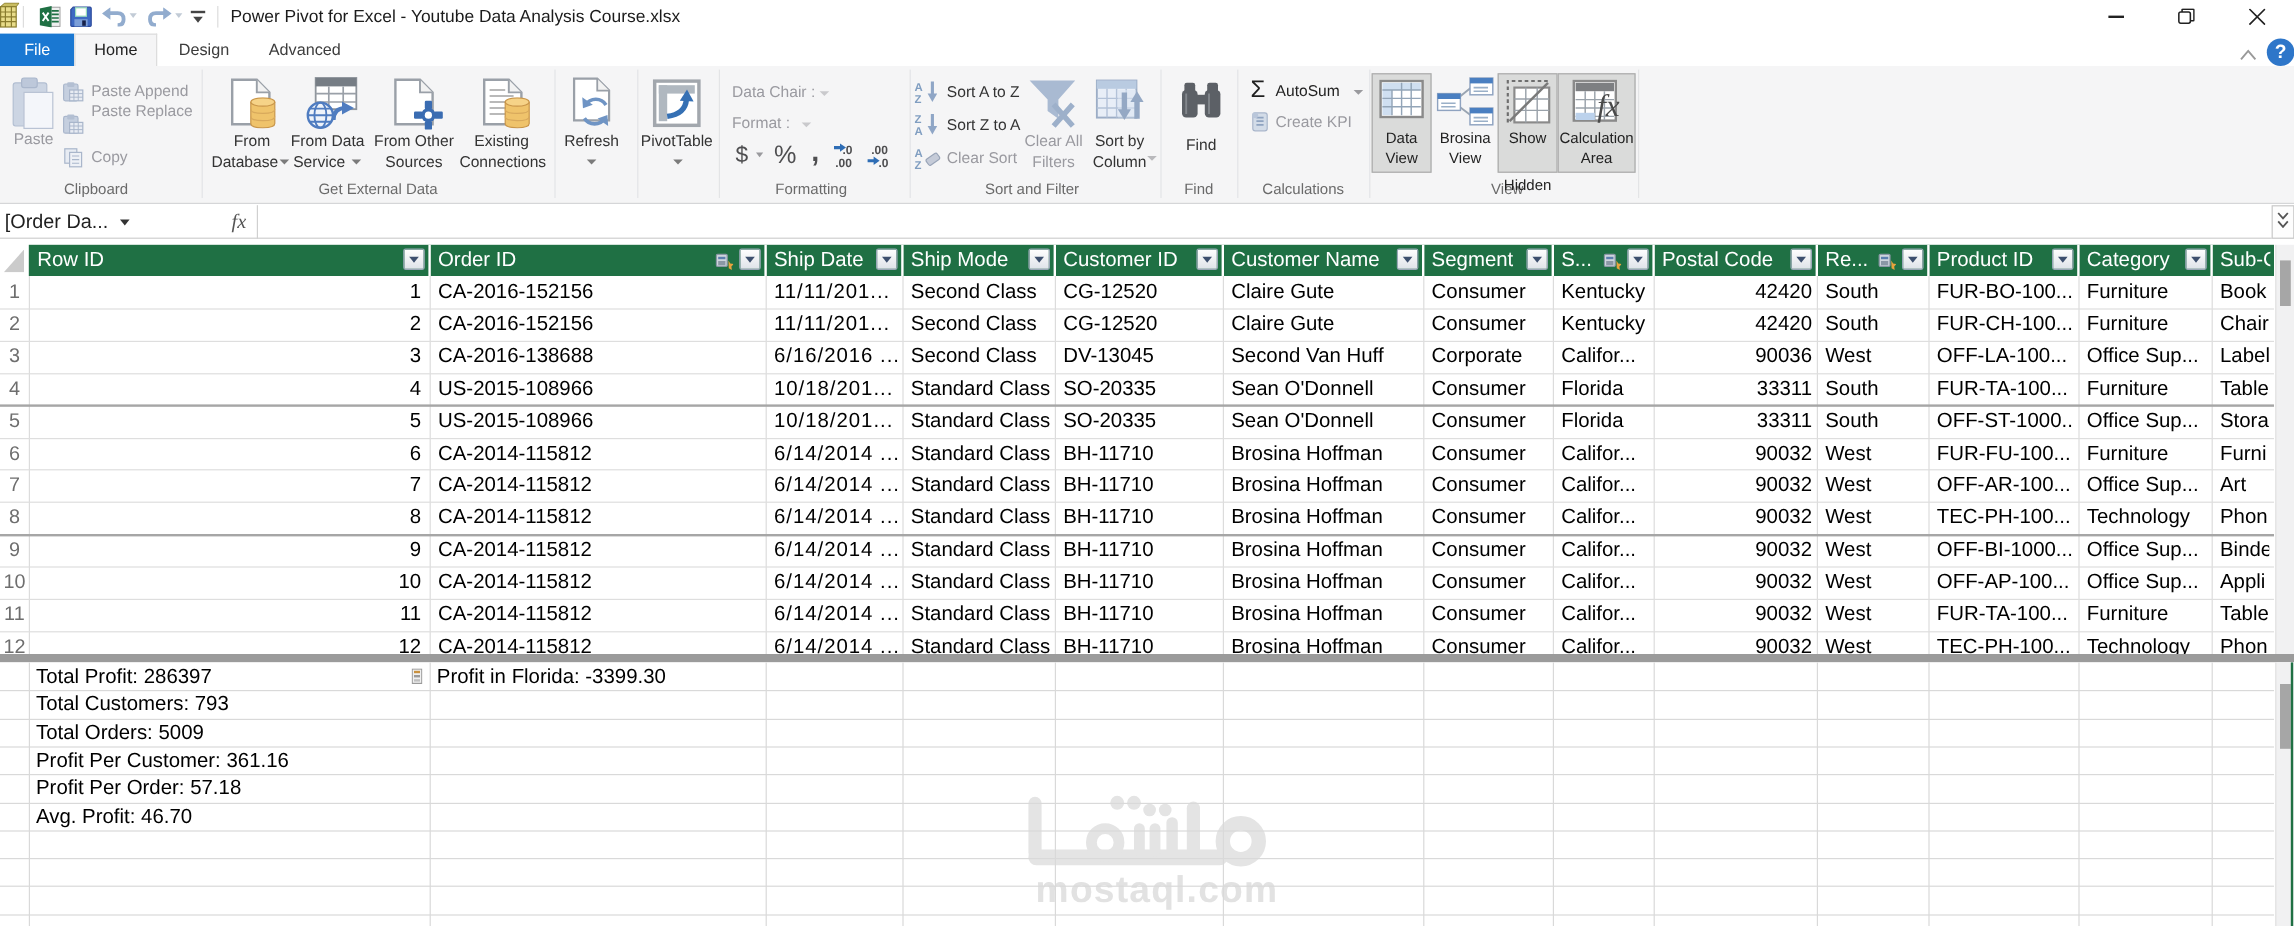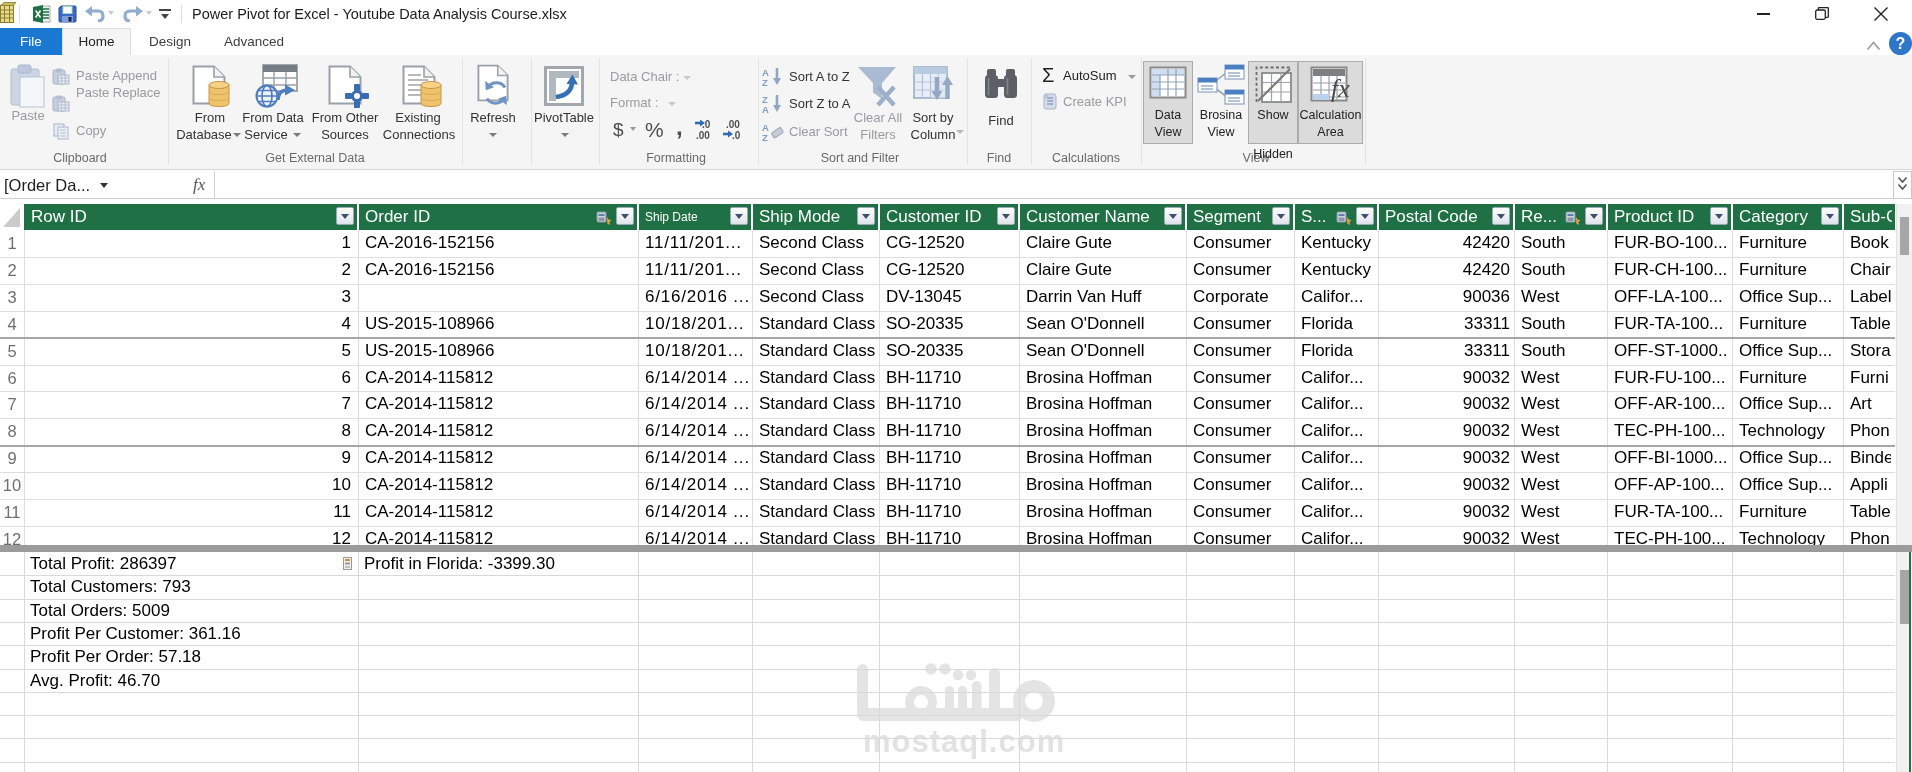--- a/index.html
+++ b/index.html
@@ -330,21 +330,21 @@
       <div class="fbtn" style="left:2px;"></div>
     </div>
 <div class="a" style="left:596px;top:208px;width:16px;height:18px;">
       <svg width="15" height="16" viewBox="0 0 15 16" style="position:absolute;top:1px;">
 <rect x="1" y="3" width="9" height="10" rx="1" fill="#cdd4dc" stroke="#8a97a5"></rect>
 <rect x="2.5" y="5" width="6" height="2" fill="#5b7fae"></rect>
 <rect x="2.5" y="8.5" width="6" height="3.5" fill="#8a97a5"></rect>
 <path d="M11 8 l1.6 2.6 L15.5 11 l-2 2 l0.4 3 l-2.6-1.4" fill="#e8a33d"></path>
 </svg>
     </div>
-<div class="a" style="left:645px;top:204px;width:104px;height:26px;line-height:26px;color:#fff;font-size:12px;white-space:nowrap;overflow:hidden;">Ship Date</div>
+<div class="a" style="left:645px;top:204px;width:104px;height:26px;line-height:26px;color:#fff;font-size:17px;white-space:nowrap;overflow:hidden;">Ship Date</div>
 <div class="a" style="left:751px;top:204px;width:2px;height:26px;background:#fff;"></div>
 <div class="a" style="left:728px;top:204px;width:24px;height:26px;">
       <div class="fbtn" style="left:2px;"></div>
     </div>
 <div class="a" style="left:759px;top:204px;width:117px;height:26px;line-height:26px;color:#fff;font-size:17px;white-space:nowrap;overflow:hidden;">Ship Mode</div>
 <div class="a" style="left:878px;top:204px;width:2px;height:26px;background:#fff;"></div>
 <div class="a" style="left:855px;top:204px;width:24px;height:26px;">
       <div class="fbtn" style="left:2px;"></div>
     </div>
 <div class="a" style="left:886px;top:204px;width:130px;height:26px;line-height:26px;color:#fff;font-size:17px;white-space:nowrap;overflow:hidden;">Customer ID</div>
@@ -450,24 +450,25 @@
 <div class="cell" style="left:1026px;top:256.9px;width:156px;height:26.9px;line-height:26.9px;">Claire Gute</div>
 <div class="cell" style="left:1193px;top:256.9px;width:97px;height:26.9px;line-height:26.9px;">Consumer</div>
 <div class="cell" style="left:1301px;top:256.9px;width:73px;height:26.9px;line-height:26.9px;">Kentucky</div>
 <div class="cell" style="left:1385px;top:256.9px;width:125px;height:26.9px;line-height:26.9px;text-align:right;">42420</div>
 <div class="cell" style="left:1521px;top:256.9px;width:82px;height:26.9px;line-height:26.9px;">South</div>
 <div class="cell" style="left:1614px;top:256.9px;width:114px;height:26.9px;line-height:26.9px;">FUR-CH-100...</div>
 <div class="cell" style="left:1739px;top:256.9px;width:100px;height:26.9px;line-height:26.9px;">Furniture</div>
 <div class="cell" style="left:1850px;top:256.9px;width:41px;height:26.9px;line-height:26.9px;">Chair</div>
 <div class="cell" style="left:30px;top:256.9px;width:321px;height:26.9px;line-height:26.9px;text-align:right;">2</div>
 <div class="a" style="left:0;top:283.8px;width:24px;height:26.9px;line-height:26.9px;font-size:16.5px;color:#6e6e6e;text-align:center;overflow:hidden;">3</div>
+<div class="cell" style="left:365px;top:283.8px;width:269px;height:26.9px;line-height:26.9px;">CA-2016-138688</div>
 <div class="cell" style="left:645px;top:283.8px;width:103px;height:26.9px;line-height:26.9px;letter-spacing:0.8px;">6/16/2016 ...</div>
 <div class="cell" style="left:759px;top:283.8px;width:116px;height:26.9px;line-height:26.9px;">Second Class</div>
 <div class="cell" style="left:886px;top:283.8px;width:129px;height:26.9px;line-height:26.9px;">DV-13045</div>
-<div class="cell" style="left:1026px;top:283.8px;width:156px;height:26.9px;line-height:26.9px;">Darrin Van Huff</div>
+<div class="cell" style="left:1026px;top:283.8px;width:156px;height:26.9px;line-height:26.9px;">Second Van Huff</div>
 <div class="cell" style="left:1193px;top:283.8px;width:97px;height:26.9px;line-height:26.9px;">Corporate</div>
 <div class="cell" style="left:1301px;top:283.8px;width:73px;height:26.9px;line-height:26.9px;">Califor...</div>
 <div class="cell" style="left:1385px;top:283.8px;width:125px;height:26.9px;line-height:26.9px;text-align:right;">90036</div>
 <div class="cell" style="left:1521px;top:283.8px;width:82px;height:26.9px;line-height:26.9px;">West</div>
 <div class="cell" style="left:1614px;top:283.8px;width:114px;height:26.9px;line-height:26.9px;">OFF-LA-100...</div>
 <div class="cell" style="left:1739px;top:283.8px;width:100px;height:26.9px;line-height:26.9px;">Office Sup...</div>
 <div class="cell" style="left:1850px;top:283.8px;width:41px;height:26.9px;line-height:26.9px;">Label</div>
 <div class="cell" style="left:30px;top:283.8px;width:321px;height:26.9px;line-height:26.9px;text-align:right;">3</div>
 <div class="a" style="left:0;top:310.7px;width:24px;height:26.9px;line-height:26.9px;font-size:16.5px;color:#6e6e6e;text-align:center;overflow:hidden;">4</div>
 <div class="cell" style="left:365px;top:310.7px;width:269px;height:26.9px;line-height:26.9px;">US-2015-108966</div>

